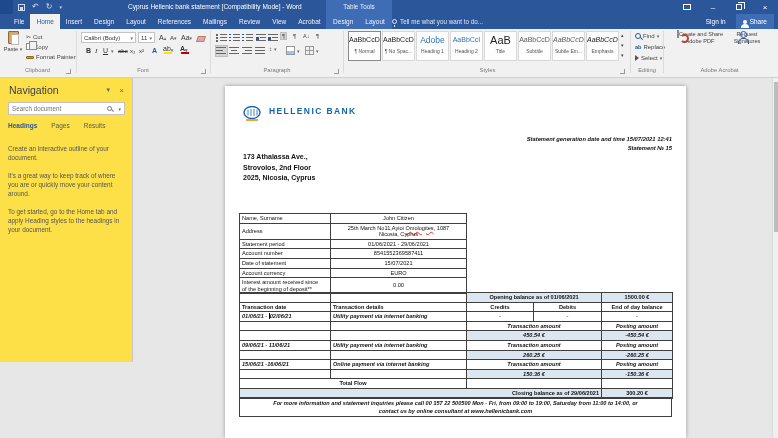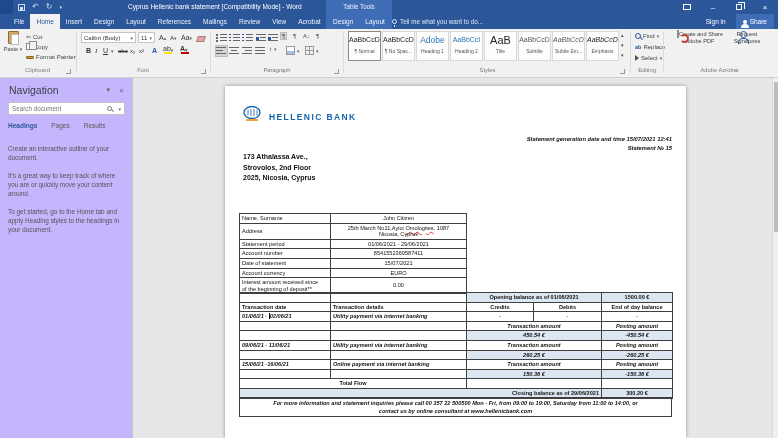--- a/index.html
+++ b/index.html
@@ -72,39 +72,39 @@
   .ic-pdf{width:12px;height:15px;border:1px solid #8a8a8a;background:#fff;margin:0 auto 2px;position:relative}
   .ic-pdf:after{content:"";position:absolute;left:2px;top:3px;width:5px;height:5px;border:2px solid #b5472e;border-left-color:transparent;border-radius:50%}
   .ic-sig{width:12px;height:15px;margin:0 auto 2px;position:relative}
   .ic-sig:before{content:"";position:absolute;left:3px;top:0;width:5px;height:5px;border:1px solid #2b579a;border-radius:50%}
   .ic-sig:after{content:"";position:absolute;left:1px;top:7px;width:9px;height:5px;border:1px solid #2b579a;border-bottom:none;border-radius:5px 5px 0 0}
   .ic-eraser{width:8px;height:6px;background:#e8a0b4;border:1px solid #a86;transform:skewX(-18deg)}
   .ulbar{position:absolute;left:1px;bottom:0;width:8px;height:2px}
 
   
   .main{position:absolute;top:78px;left:0;width:778px;height:360px}
-  .navpane{position:absolute;left:0;top:0;width:133px;height:360px;background:#c4b5fd;border-right:1px solid #c6c6c6}
+  .navpane{position:absolute;left:0;top:0;width:133px;height:284px;background:#fde047;border-right:1px solid #c6c6c6}
   .nav-title{position:absolute;left:9px;top:6px;font-size:10.5px;color:#3b3f46}
   .nav-ctrl{position:absolute;top:8px;font-size:7px;color:#666}
   .searchbox{position:absolute;left:8px;top:24px;width:117px;height:13px;border:1px solid #c3c3c3;background:#fff;display:flex;align-items:center}
   .searchbox input{flex:1;border:none;outline:none;font-size:6.3px;color:#333;padding:0 3px;font-family:"Liberation Sans",sans-serif;background:transparent;min-width:0}
   .ic-mag{width:5px;height:5px;border:1px solid #777;border-radius:50%;position:relative;margin-right:2px}
   .ic-mag:after{content:"";position:absolute;width:3px;height:1px;background:#777;transform:rotate(45deg);right:-3px;bottom:-1px}
   .nav-tabs{position:absolute;left:8px;top:44px;display:flex;gap:14px;font-size:6.5px;color:#5a5a5a}
   .nav-tab.active{color:#2b579a;font-weight:bold}
   .nav-body{position:absolute;left:8px;top:66px;width:118px;font-size:6.4px;color:#555;line-height:9px}
   .nav-body p{margin-bottom:9px}
 
   .docarea{position:absolute;left:134px;top:0;width:644px;height:360px;background:#e7e7e7}
   .page{position:absolute;left:91px;top:8px;width:461px;height:352px;background:#fff;box-shadow:0 0 4px rgba(0,0,0,.35)}
   .vscroll{position:absolute;right:0;top:0;width:6px;height:360px;background:#f0f0f0;border-left:1px solid #d9d9d9}
   .vthumb{position:absolute;left:1px;top:4px;width:4px;height:150px;background:#bdbdbd}
 
   
-  .logo{position:absolute;left:18px;top:20px;display:flex;align-items:flex-end;gap:4px}
+  .logo{position:absolute;left:18px;top:20px;display:flex;align-items:flex-start;gap:4px}
   .bankname{font-size:8.5px;font-weight:bold;letter-spacing:1.4px;color:#1565ab}
   .genblock{position:absolute;right:14px;top:49px;text-align:right;font-size:5.8px;font-weight:bold;font-style:italic;color:#111;line-height:9px}
   .addrblock{position:absolute;left:18px;top:66px;font-size:7px;font-weight:bold;color:#111;line-height:10.5px}
   table.t{border-collapse:collapse;table-layout:fixed;font-size:5.6px;color:#111}
   table.t td{border:1px solid #3f3f3f;padding:1px 2px;line-height:6.6px;vertical-align:middle;overflow:hidden}
   .t-info{position:absolute;left:14px;top:127px;width:227px}
   .t-stmt{position:absolute;left:14px;top:206px;width:433px}
   .c{text-align:center}.r{text-align:right}.b{font-weight:bold}
   .bi{font-weight:bold;font-style:italic}
   .shade{background:#dce6f1}

